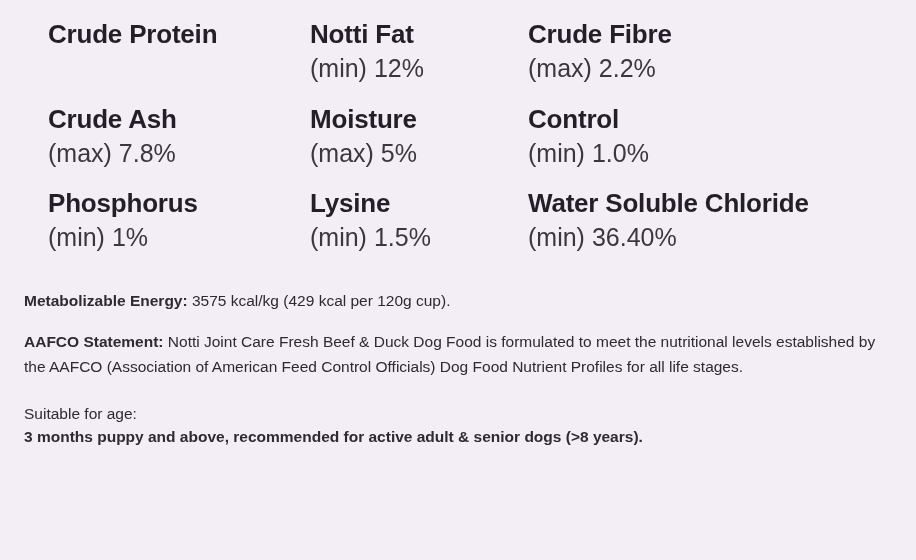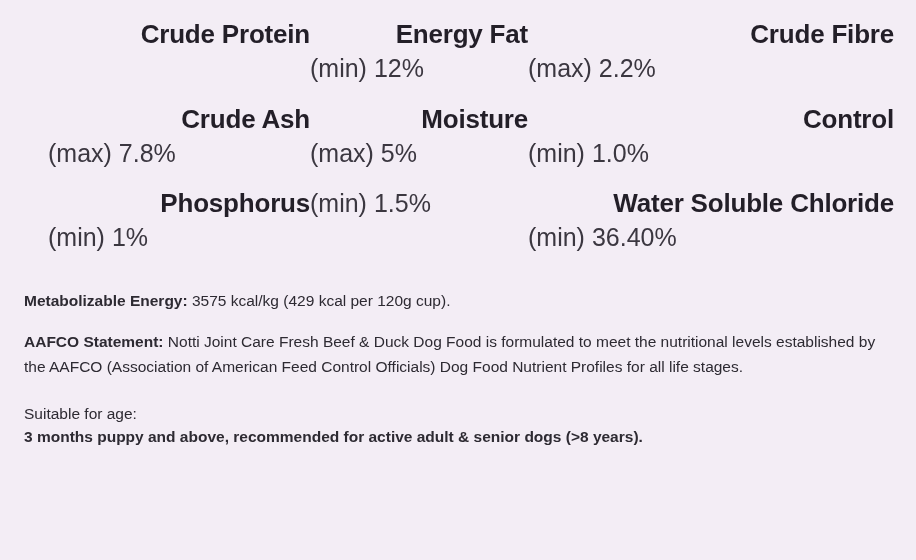--- a/index.html
+++ b/index.html
@@ -34,21 +34,20 @@
     line-height: 1.15;
   }
   .nutrient-name {
     font-size: 26px;
     font-weight: 700;
     letter-spacing: -0.2px;
     color: #231f28;
     display: block;
     margin-bottom: 4px;
     white-space: nowrap;
-    text-align: right;
   }
   .nutrient-value {
     font-size: 25px;
     font-weight: 400;
     color: #3b3740;
     display: block;
     white-space: nowrap;
   }
 
   
@@ -96,21 +95,21 @@
 
 <div class="page">
 
   <div class="nutrient-grid">
 
     <div class="nutrient-cell">
       <span class="nutrient-name">Crude Protein</span>
     </div>
 
     <div class="nutrient-cell">
-      <span class="nutrient-name">Energy Fat</span>
+      <span class="nutrient-name">Notti Fat</span>
       <span class="nutrient-value">(min) 12%</span>
     </div>
 
     <div class="nutrient-cell">
       <span class="nutrient-name">Crude Fibre</span>
       <span class="nutrient-value">(max) 2.2%</span>
     </div>
 
     <div class="nutrient-cell">
       <span class="nutrient-name">Crude Ash</span>
@@ -126,20 +125,21 @@
       <span class="nutrient-name">Control</span>
       <span class="nutrient-value">(min) 1.0%</span>
     </div>
 
     <div class="nutrient-cell">
       <span class="nutrient-name">Phosphorus</span>
       <span class="nutrient-value">(min) 1%</span>
     </div>
 
     <div class="nutrient-cell">
+      <span class="nutrient-name">Lysine</span>
       <span class="nutrient-value">(min) 1.5%</span>
     </div>
 
     <div class="nutrient-cell">
       <span class="nutrient-name">Water Soluble Chloride</span>
       <span class="nutrient-value">(min) 36.40%</span>
     </div>
 
   </div>
 

